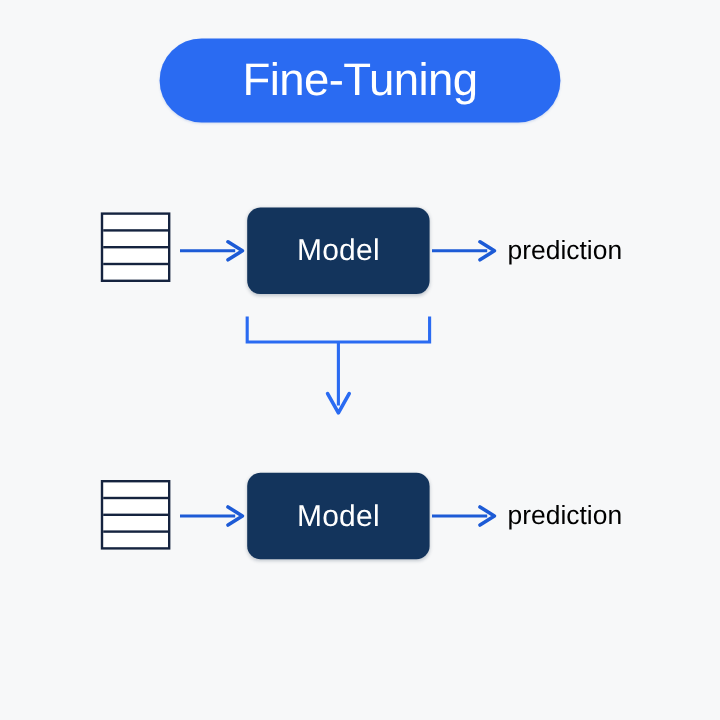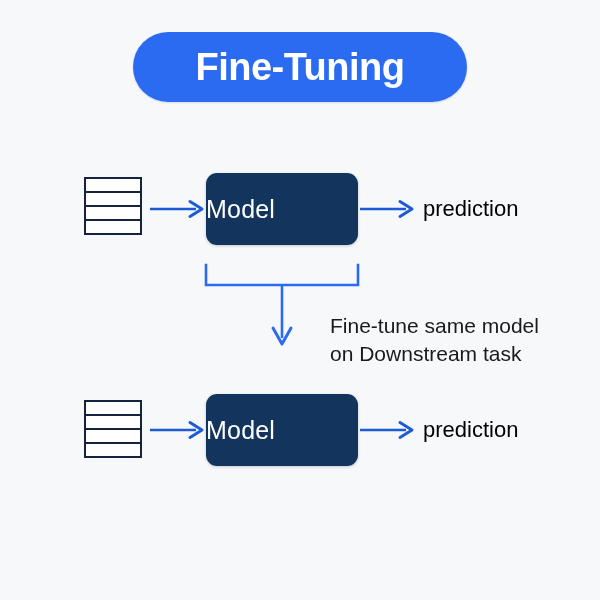--- a/index.html
+++ b/index.html
@@ -31,21 +31,21 @@
     background: #2a6bf2;
     border-radius: 35px;
     display: flex;
     align-items: center;
     justify-content: center;
     box-shadow: 0 1px 2px rgba(40,90,200,0.18);
   }
   .title-pill .title-text {
     color: #ffffff;
     font-size: 38px;
-    font-weight: bold;
+    font-weight: normal;
     letter-spacing: -0.5px;
     line-height: 1;
     font-family: "Liberation Sans", sans-serif;
   }
 
   
   .table-icon {
     position: absolute;
     width: 58px;
     height: 58px;
@@ -66,20 +66,21 @@
 
   
   .model-box {
     position: absolute;
     width: 152px;
     height: 72px;
     background: #13345c;
     border-radius: 11px;
     display: flex;
     align-items: center;
+    justify-content: center;
     box-shadow: 0 1px 3px rgba(10,30,60,0.22);
   }
   .model-box .model-text {
     color: #ffffff;
     font-size: 25px;
     font-weight: normal;
     line-height: 1;
     letter-spacing: 0.2px;
   }
 
@@ -155,22 +156,20 @@
   <div class="bracket-group">
     <svg width="172" height="96" viewBox="0 0 172 96">
 
       <path d="M 8 7 L 8 27 L 160 27 L 160 7" fill="none" stroke="#2a6bf2" stroke-width="2.6" stroke-linecap="square" stroke-linejoin="miter"></path>
 
       <line x1="84" y1="27" x2="84" y2="80" stroke="#2a6bf2" stroke-width="2.6"></line>
       <polyline points="75,70 84,86 93,70" fill="none" stroke="#2a6bf2" stroke-width="3" stroke-linecap="round" stroke-linejoin="round"></polyline>
     </svg>
   </div>
 
-  <div class="note-text" style="left:330px; top:312px;">Fine-tune same model
-on Downstream task</div>
 
   <div class="table-icon" style="left:84px; top:400px;">
     <div class="trow"></div>
     <div class="trow"></div>
     <div class="trow"></div>
     <div class="trow"></div>
   </div>
 
   <div class="arrow-h" style="left:150px; top:418px; width:56px;">
     <svg width="56" height="24" viewBox="0 0 56 24">

